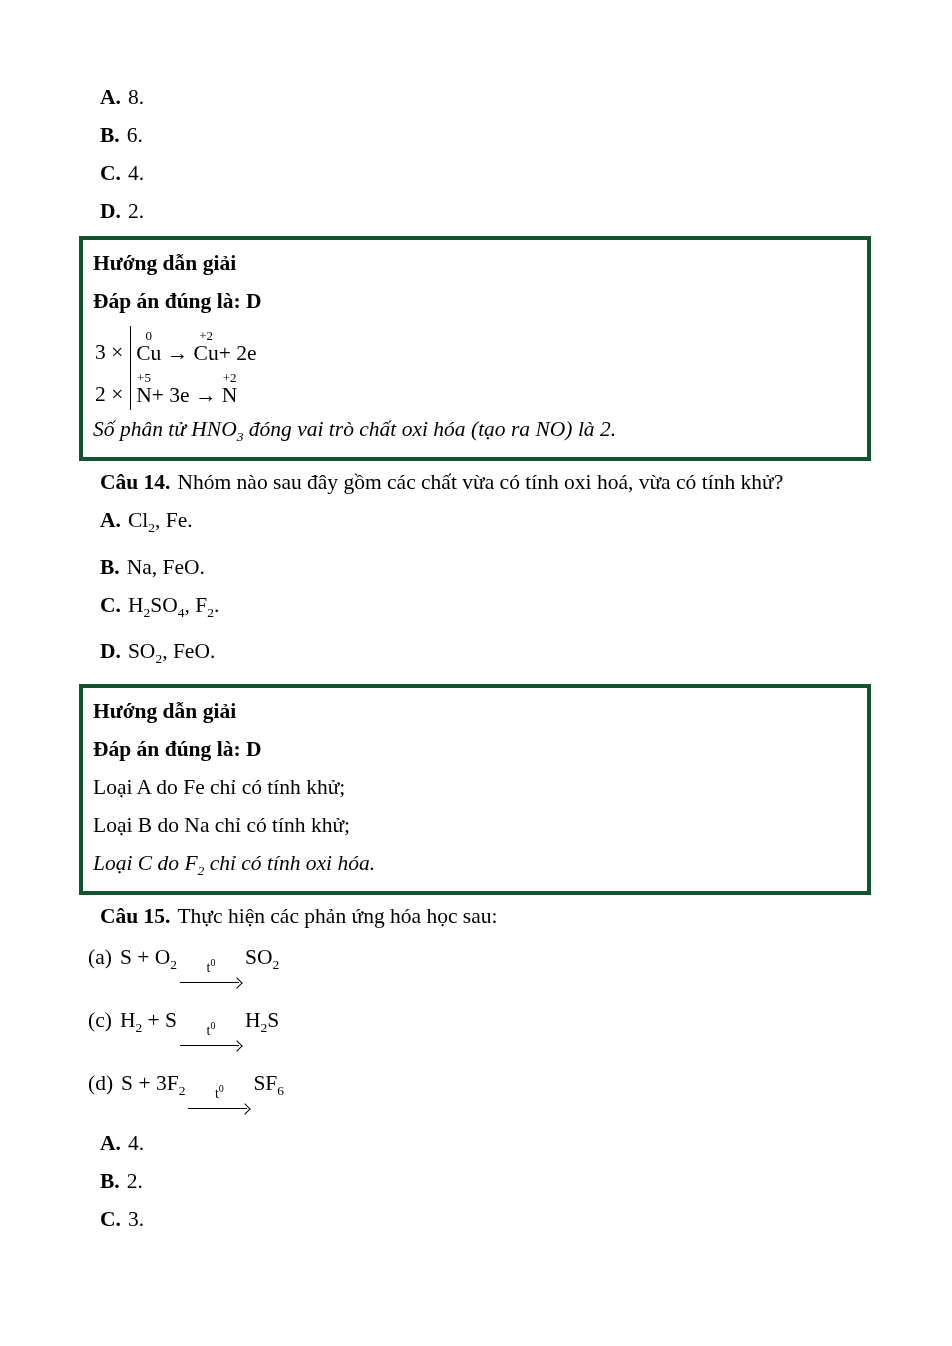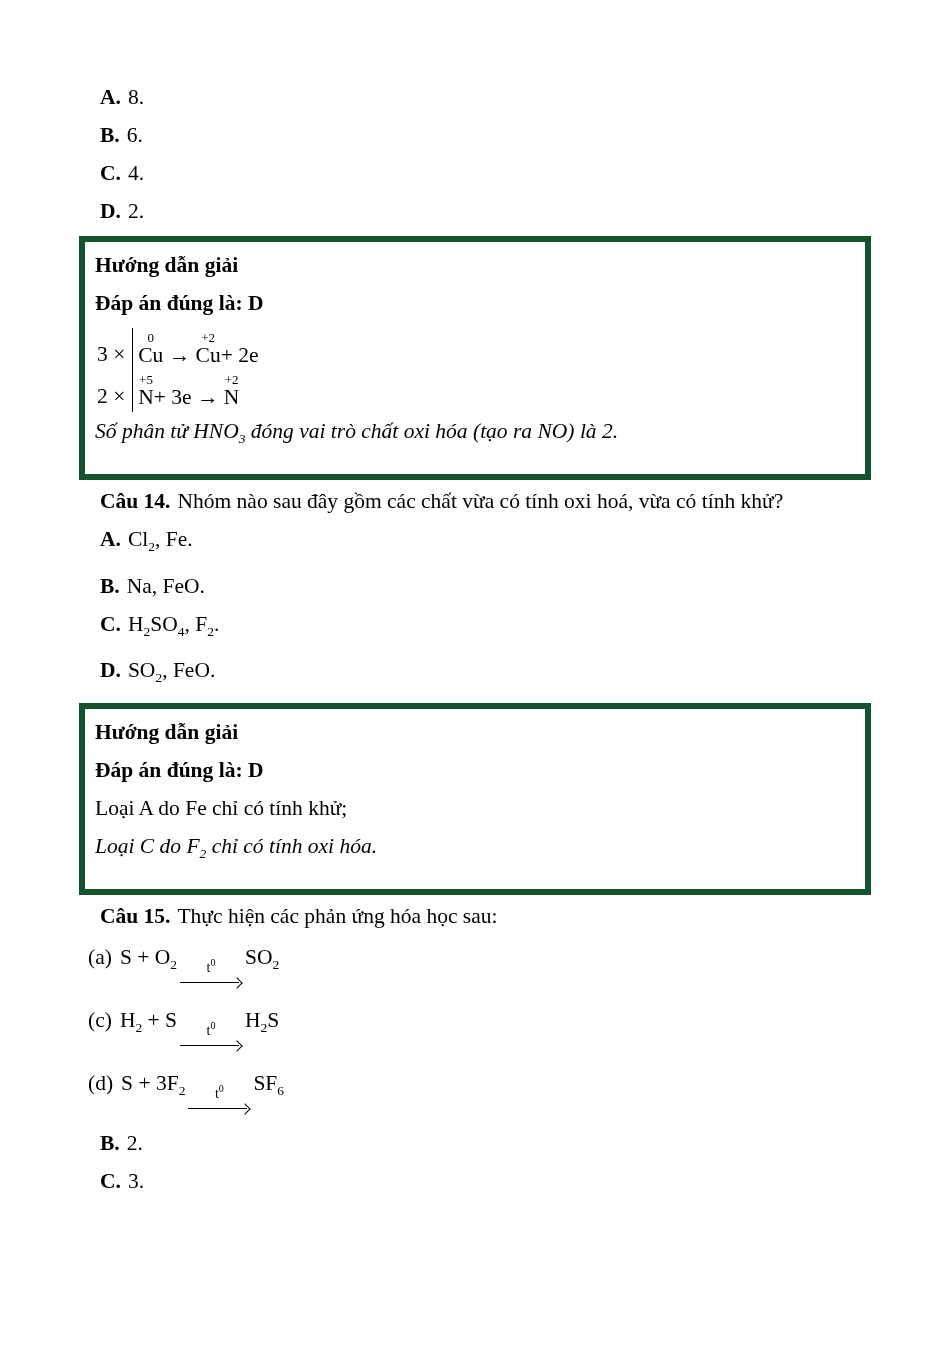--- a/index.html
+++ b/index.html
@@ -1,21 +1,21 @@
 <!DOCTYPE html>
 <html><head>
 <meta charset="utf-8">
 <style>
   html,body{margin:0;padding:0;background:#fff;}
   body{width:952px;height:1346px;color:#000;
        font-family:"Liberation Serif","DejaVu Serif",serif;font-size:21.5px;}
   .page{padding:84px 70px 0 88px;box-sizing:border-box;}
   .line{margin:0 12px 12px;line-height:26px;}
   .opt-label,.q-label{font-weight:bold;margin-right:7px;}
-  .sol-box{border:6px solid #14532d;margin:12px 8px 8px -9px;padding:10px 12px 22px 10px;
+  .sol-box{border:4px solid #14532d;margin:12px 8px 8px -9px;padding:10px 12px 7px 10px;
            box-sizing:border-box;width:792px;}
   .sol-line{margin:0 0 12px;line-height:26px;}
   .sol-line:last-child{margin-bottom:0;font-style:italic;}
   .bold{font-weight:bold;}
   sub{font-size:13.5px;}
   sup{font-size:13.5px;}
   
   .halfeq{display:grid;grid-template-columns:max-content max-content;margin:6px 0 6px 2px;}
   .he-mult{align-self:end;padding:0 7px 3px 0;line-height:26px;}
   .he-eq{border-left:1.7px solid #000;padding:14px 0 2px 5px;line-height:26px;}
@@ -62,32 +62,34 @@
   <p class="line"><span class="q-label">Câu 14.</span><span>Nhóm nào sau đây gồm các chất vừa có tính oxi hoá, vừa có tính khử?</span></p>
   <p class="line"><span class="opt-label">A.</span><span>Cl<sub>2</sub>, Fe.</span></p>
   <p class="line"><span class="opt-label">B.</span><span>Na, FeO.</span></p>
   <p class="line"><span class="opt-label">C.</span><span>H<sub>2</sub>SO<sub>4</sub>, F<sub>2</sub>.</span></p>
   <p class="line"><span class="opt-label">D.</span><span>SO<sub>2</sub>, FeO.</span></p>
 
   <div class="sol-box">
     <p class="sol-line bold">Hướng dẫn giải</p>
     <p class="sol-line bold">Đáp án đúng là: D</p>
     <p class="sol-line">Loại A do Fe chỉ có tính khử;</p>
+    <p class="sol-line">Loại B do Na chỉ có tính khử;</p>
     <p class="sol-line">Loại C do F<sub>2</sub> chỉ có tính oxi hóa.</p>
   </div>
 
   <p class="line"><span class="q-label">Câu 15.</span><span>Thực hiện các phản ứng hóa học sau:</span></p>
   <p class="reaction"><span class="tag">(a)</span><span>S + O<sub>2</sub><span class="tarrow">
           <span class="tarrow-label">t<sup>0</sup></span>
           <span class="tarrow-line"></span>
         </span>SO<sub>2</sub></span></p>
   <p class="reaction"><span class="tag">(c)</span><span>H<sub>2</sub> + S<span class="tarrow">
           <span class="tarrow-label">t<sup>0</sup></span>
           <span class="tarrow-line"></span>
         </span>H<sub>2</sub>S</span></p>
   <p class="reaction"><span class="tag">(d)</span><span>S + 3F<sub>2</sub><span class="tarrow">
           <span class="tarrow-label">t<sup>0</sup></span>
           <span class="tarrow-line"></span>
         </span>SF<sub>6</sub></span></p>
+  <p class="line"><span class="opt-label">A.</span><span>4.</span></p>
   <p class="line"><span class="opt-label">B.</span><span>2.</span></p>
   <p class="line"><span class="opt-label">C.</span><span>3.</span></p>
 
 </div>
 
 </body></html>

